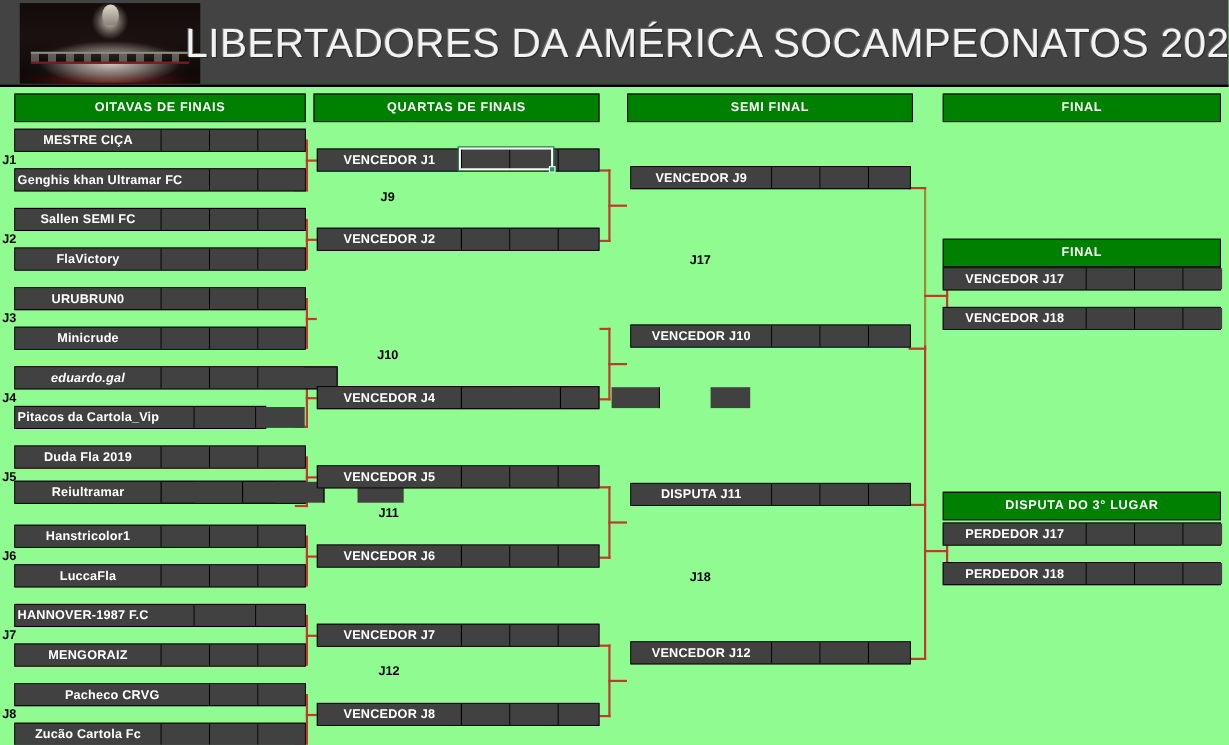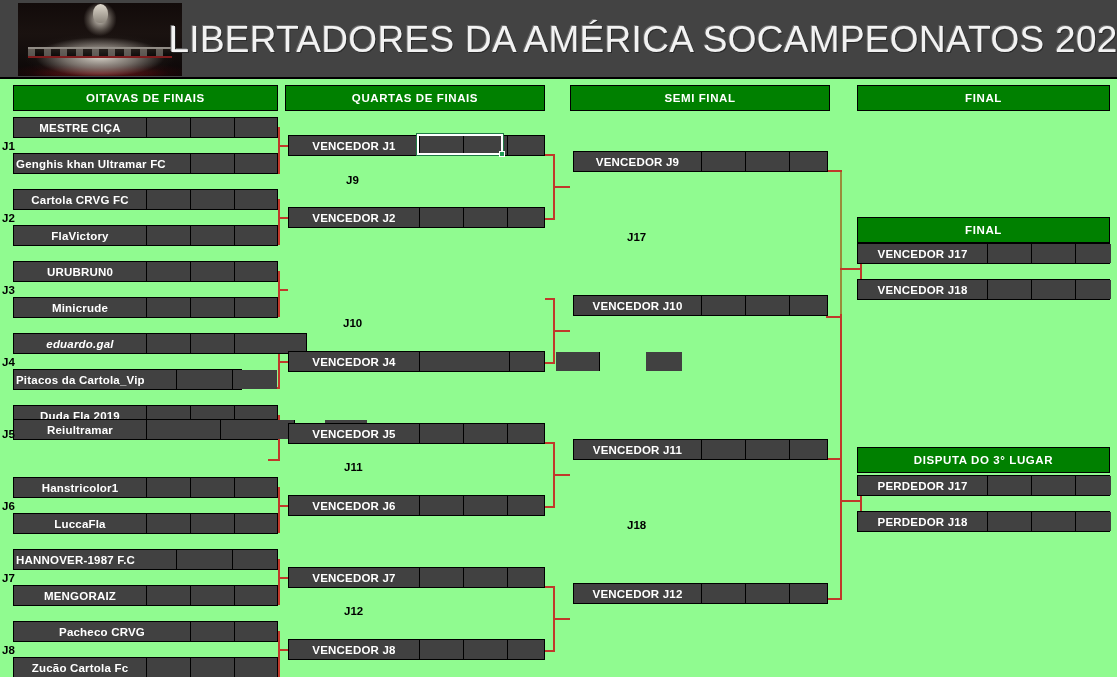--- a/index.html
+++ b/index.html
@@ -218,21 +218,21 @@
     <div class="cell-score" style="width:42px;"></div>
   </div>
   <div class="row overflow" style="left:13px; top:153px; width:265px;">
     <div class="cell-name" style="width:177px;">Genghis khan Ultramar FC</div>
     <div class="cell-score" style="width:44px;"></div>
     <div class="cell-score" style="width:42px;"></div>
   </div>
   <div class="jlabel" style="left:2px; top:140px;">J1</div>
 
   <div class="row" style="left:13px; top:189px; width:265px;">
-    <div class="cell-name" style="width:133px;">Cartola CRVG FC</div>
+    <div class="cell-name" style="width:133px;">Sallen SEMI FC</div>
     <div class="cell-score" style="width:44px;"></div>
     <div class="cell-score" style="width:44px;"></div>
     <div class="cell-score" style="width:42px;"></div>
   </div>
   <div class="row" style="left:13px; top:225px; width:265px;">
     <div class="cell-name" style="width:133px;">FlaVictory</div>
     <div class="cell-score" style="width:44px;"></div>
     <div class="cell-score" style="width:44px;"></div>
     <div class="cell-score" style="width:42px;"></div>
   </div>
@@ -264,21 +264,21 @@
     <div class="cell-score" style="width:44px;"></div>
   </div>
   <div class="jlabel" style="left:2px; top:356px;">J4</div>
 
   <div class="row" style="left:13px; top:405px; width:265px;">
     <div class="cell-name" style="width:133px;">Duda Fla 2019</div>
     <div class="cell-score" style="width:44px;"></div>
     <div class="cell-score" style="width:44px;"></div>
     <div class="cell-score" style="width:42px;"></div>
   </div>
-  <div class="row" style="left:13px; top:419px; width:265px;gap:30px;">
+  <div class="row" style="left:13px; top:437px; width:265px;gap:30px;">
     <div class="cell-name" style="width:133px;">Reiultramar</div>
     <div class="cell-score" style="width:44px;"></div>
     <div class="cell-score" style="width:44px;"></div>
     <div class="cell-score" style="width:42px;"></div>
   </div>
   <div class="jlabel" style="left:2px; top:428px;">J5</div>
 
   <div class="row" style="left:13px; top:477px; width:265px;">
     <div class="cell-name" style="width:133px;">Hanstricolor1</div>
     <div class="cell-score" style="width:44px;"></div>
@@ -380,21 +380,21 @@
   </div>
   <div class="row" style="left:573px; top:295px; width:255px;">
     <div class="cell-name" style="width:128px;">VENCEDOR J10</div>
     <div class="cell-score" style="width:44px;"></div>
     <div class="cell-score" style="width:44px;"></div>
     <div class="cell-score" style="width:37px;"></div>
   </div>
   <div class="jlabel" style="left:627px; top:231px;">J17</div>
 
   <div class="row" style="left:573px; top:439px; width:255px;">
-    <div class="cell-name" style="width:128px;">VENCEDOR J11</div>
+    <div class="cell-name" style="width:128px;">DISPUTA J11</div>
     <div class="cell-score" style="width:44px;"></div>
     <div class="cell-score" style="width:44px;"></div>
     <div class="cell-score" style="width:37px;"></div>
   </div>
   <div class="row" style="left:573px; top:583px; width:255px;">
     <div class="cell-name" style="width:128px;">VENCEDOR J12</div>
     <div class="cell-score" style="width:44px;"></div>
     <div class="cell-score" style="width:44px;"></div>
     <div class="cell-score" style="width:37px;"></div>
   </div>

